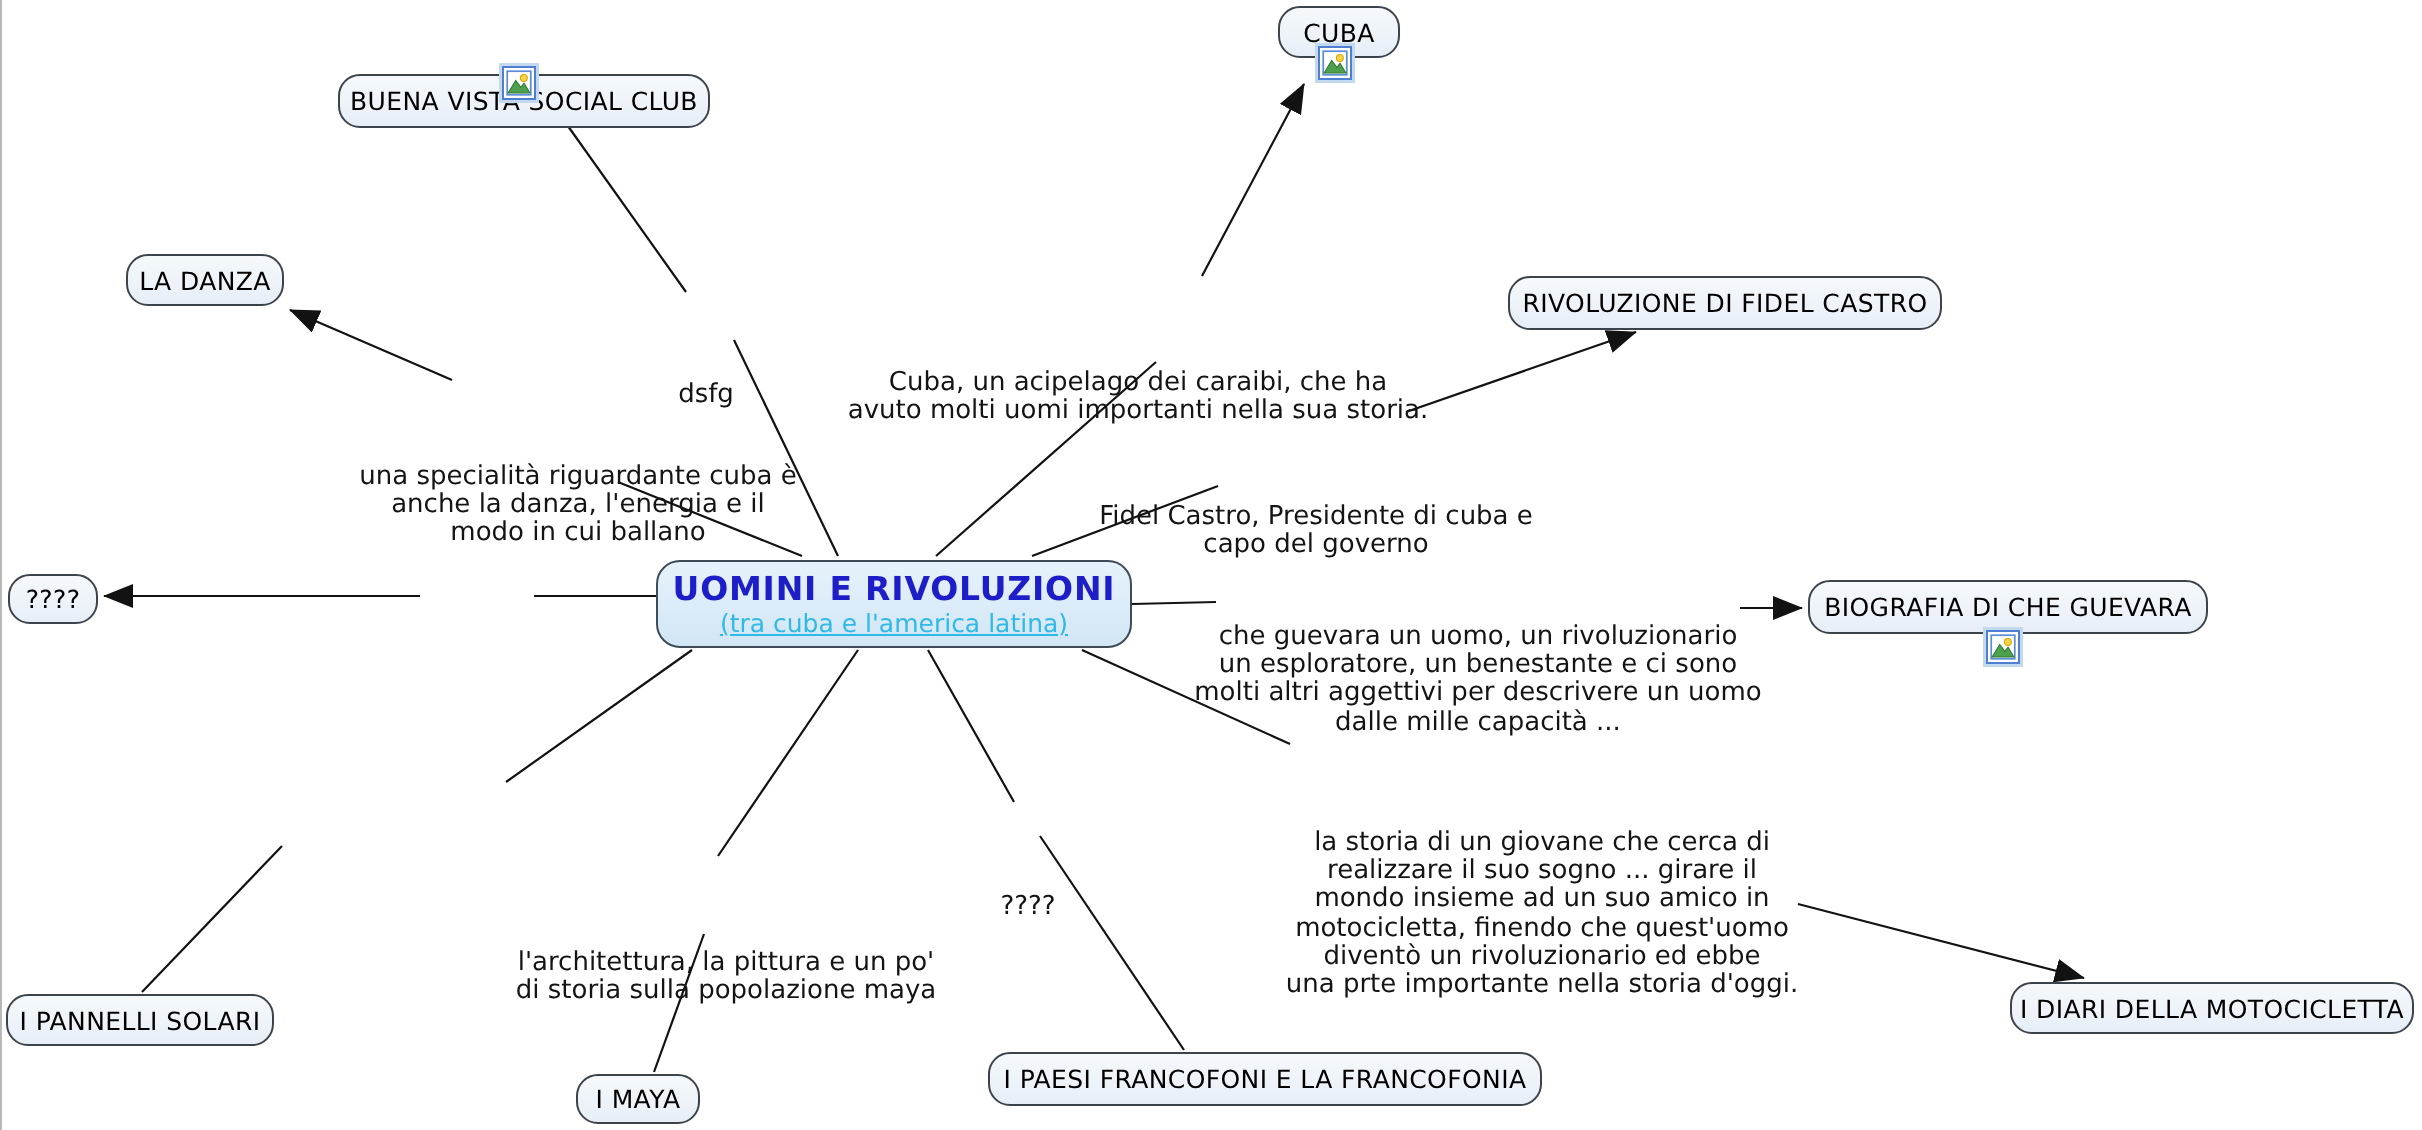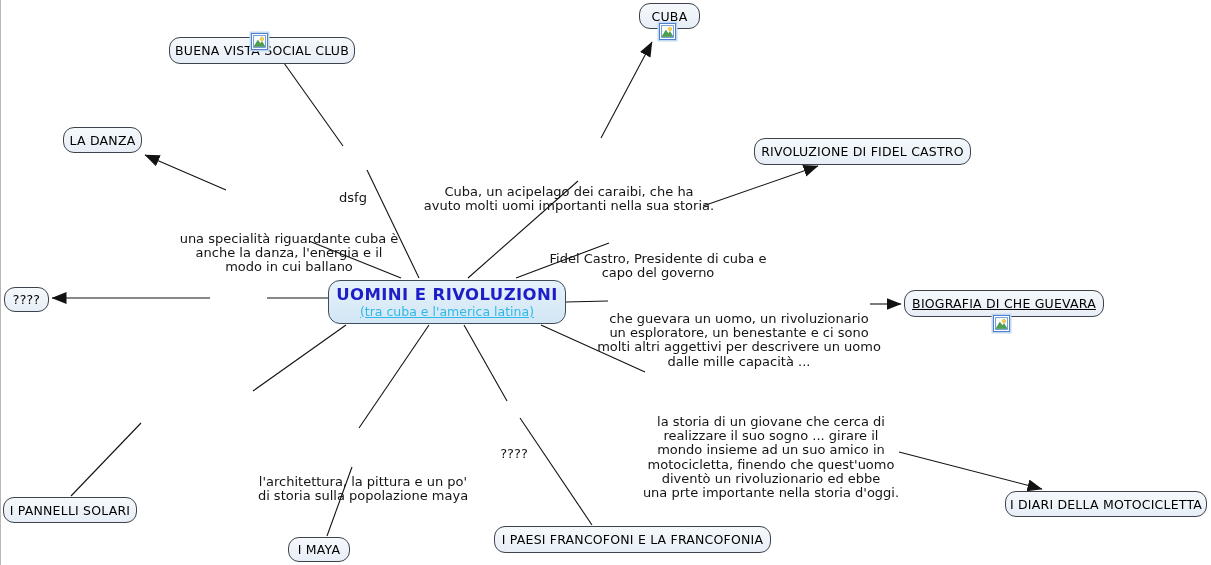--- a/index.html
+++ b/index.html
@@ -95,21 +95,21 @@
     </div>
     <div class="node" style="left: 62px; top: 127px; width: 79px; height: 26px; border-radius: 11px;">
       <span>LA DANZA</span>
     </div>
     <div class="node" style="left: 753px; top: 138px; width: 217px; height: 27px;">
       <span>RIVOLUZIONE DI FIDEL CASTRO</span>
     </div>
     <div class="node" style="left: 3px; top: 287px; width: 45px; height: 25px;">
       <span>????</span>
     </div>
-    <div class="node" style="left: 903px; top: 290px; width: 200px; height: 27px; text-decoration: underline;">
+    <div class="node" style="left: 903px; top: 290px; width: 200px; height: 27px;">
       <span>BIOGRAFIA DI CHE GUEVARA</span>
     </div>
     <div class="res-icon" style="left: 992px; top: 315px;">
       <svg viewBox="0 0 15 15" width="13" height="13" xmlns="http://www.w3.org/2000/svg">
         <rect x="0.7" y="0.7" width="13.6" height="13.6" fill="#ffffff" stroke="#5b8ed6" stroke-width="1"></rect>
         <circle cx="10.3" cy="4.6" r="2" fill="#f7d54a" stroke="#d8a900" stroke-width="0.6"></circle>
         <path d="M1.2,13.3 L5.6,6 L8.6,10 L10.4,7.6 L13.8,13.3 Z" fill="#4da04d" stroke="#2f7a33" stroke-width="0.6"></path>
       </svg>
     </div>
     <div class="node" style="left: 2px; top: 497px; width: 134px; height: 26px;">

